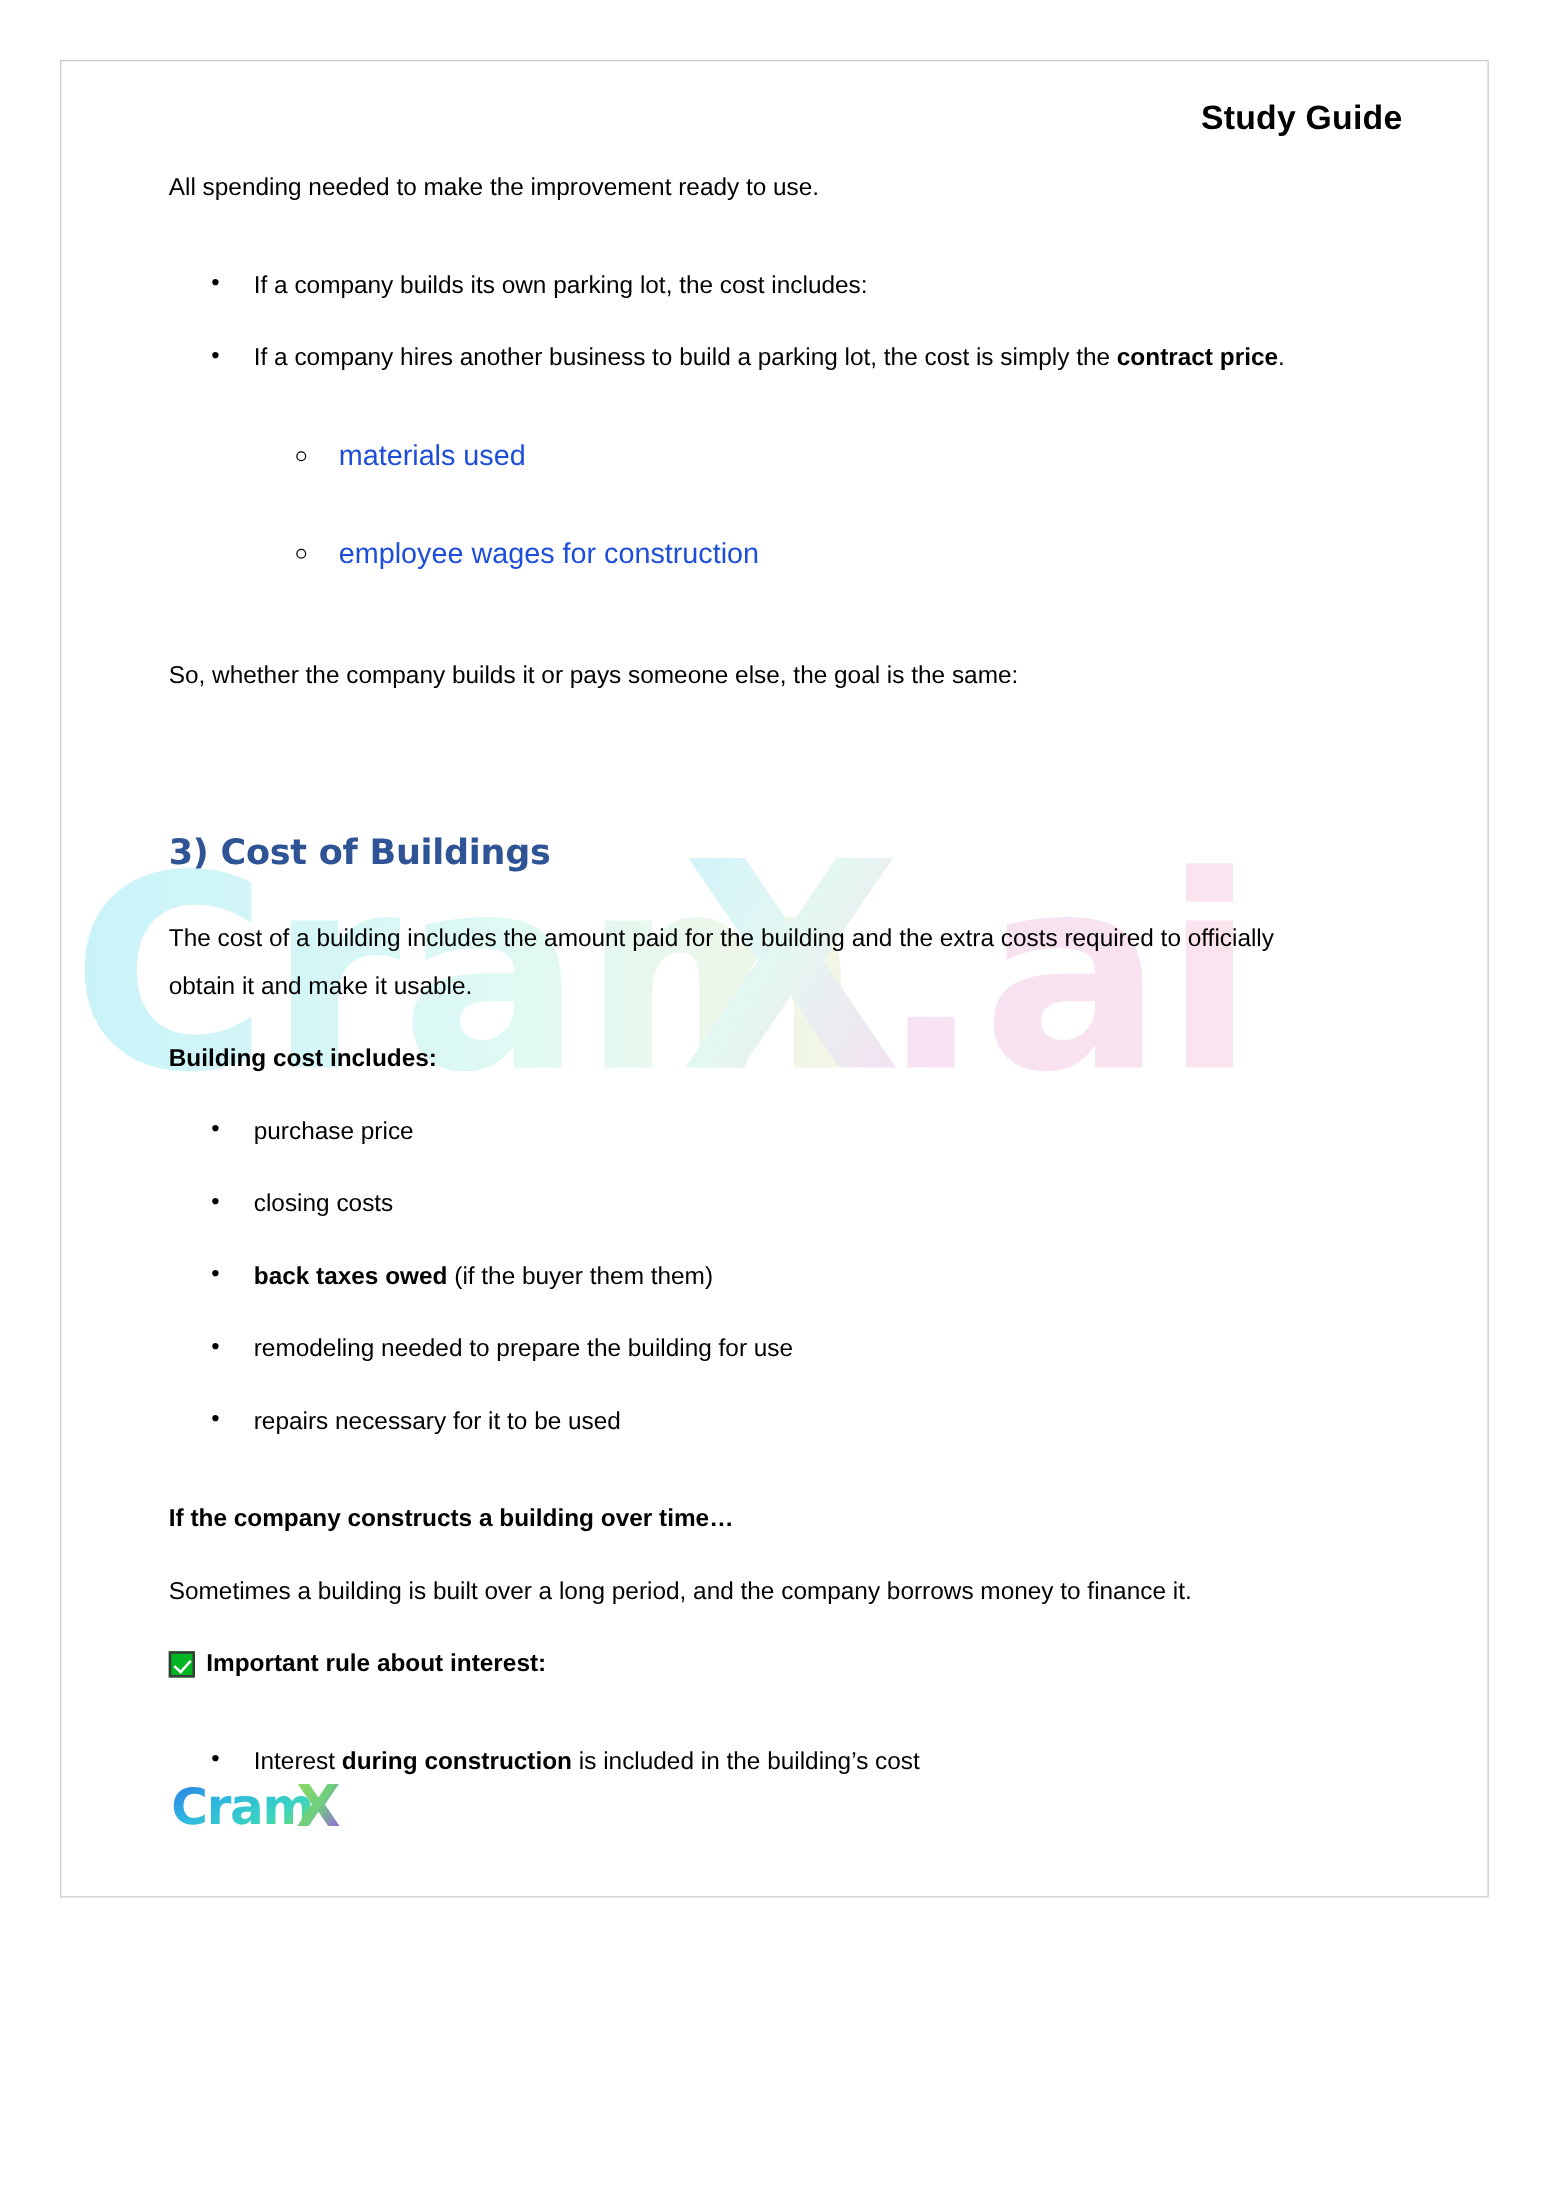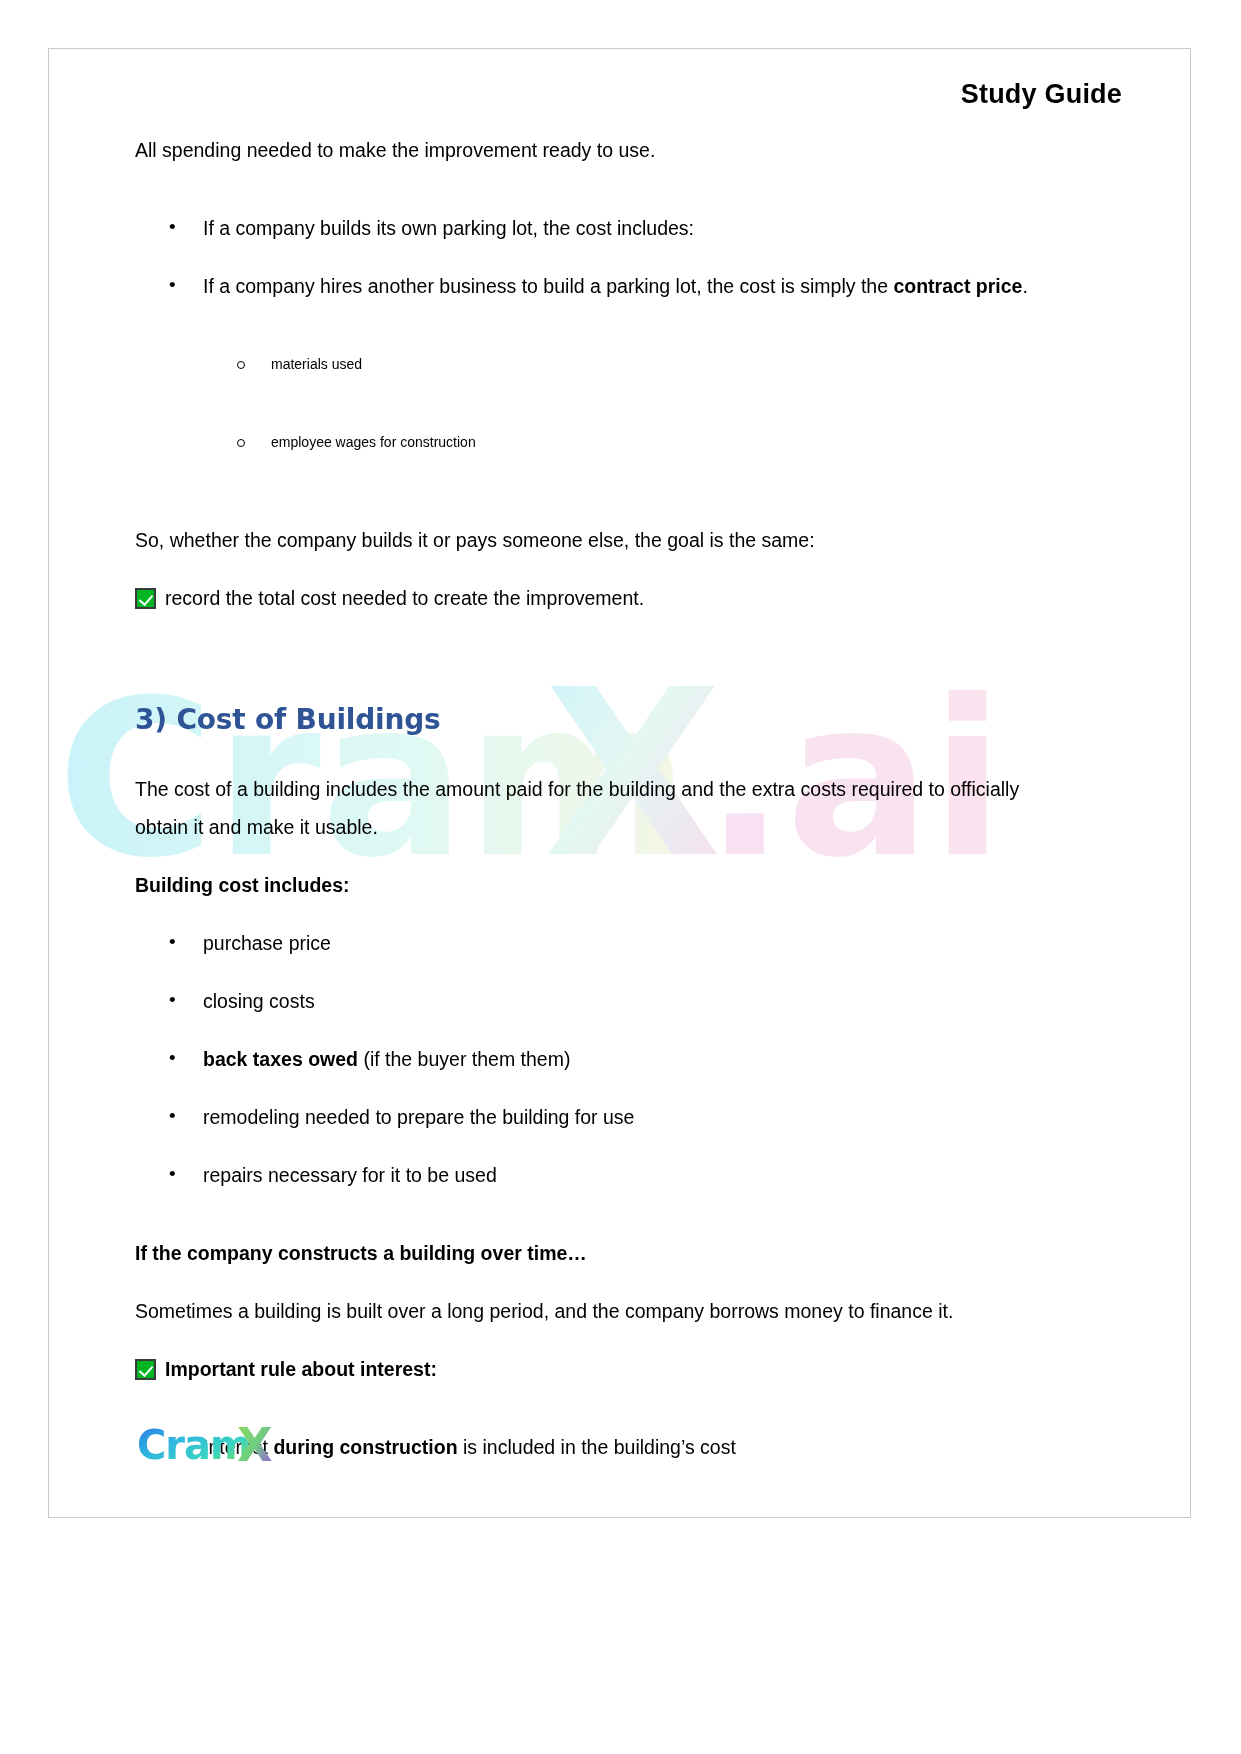--- a/index.html
+++ b/index.html
@@ -98,24 +98,24 @@
   }
 
   ul.lvl2 {
     list-style: none;
     margin: 0;
     padding: 0;
   }
   ul.lvl2 > li {
     position: relative;
     padding-left: 136px;
-    font-size: 14px;
+    font-size: 23px;
     line-height: 38px;
     margin: 40px 0;
-    color: #000000;
+    color: #1d4ed8;
   }
   ul.lvl2 > li::before {
     content: "";
     position: absolute;
     left: 102px;
     top: 16px;
     width: 8px;
     height: 8px;
     border: 1.4px solid #000;
     border-radius: 50%;
@@ -221,24 +221,20 @@
         <li>materials used</li>
         <li>employee wages for construction</li>
       </ul>
 
       <div class="gap-sm"></div>
 
       <p class="para">So, whether the company builds it or pays someone else, the goal is the same:</p>
 
       <div class="gap-sm"></div>
 
-      <div class="check-row">
-        <span class="check-box"></span>
-        <span>record the total cost needed to create the improvement.</span>
-      </div>
 
       <div class="gap-xl"></div>
 
       <p class="section-head">3) Cost of Buildings</p>
 
       <div class="gap-md"></div>
 
       <p class="para">The cost of a building includes the amount paid for the building and the extra costs required to officially obtain it and make it usable.</p>
 
       <div class="gap-sm"></div>

